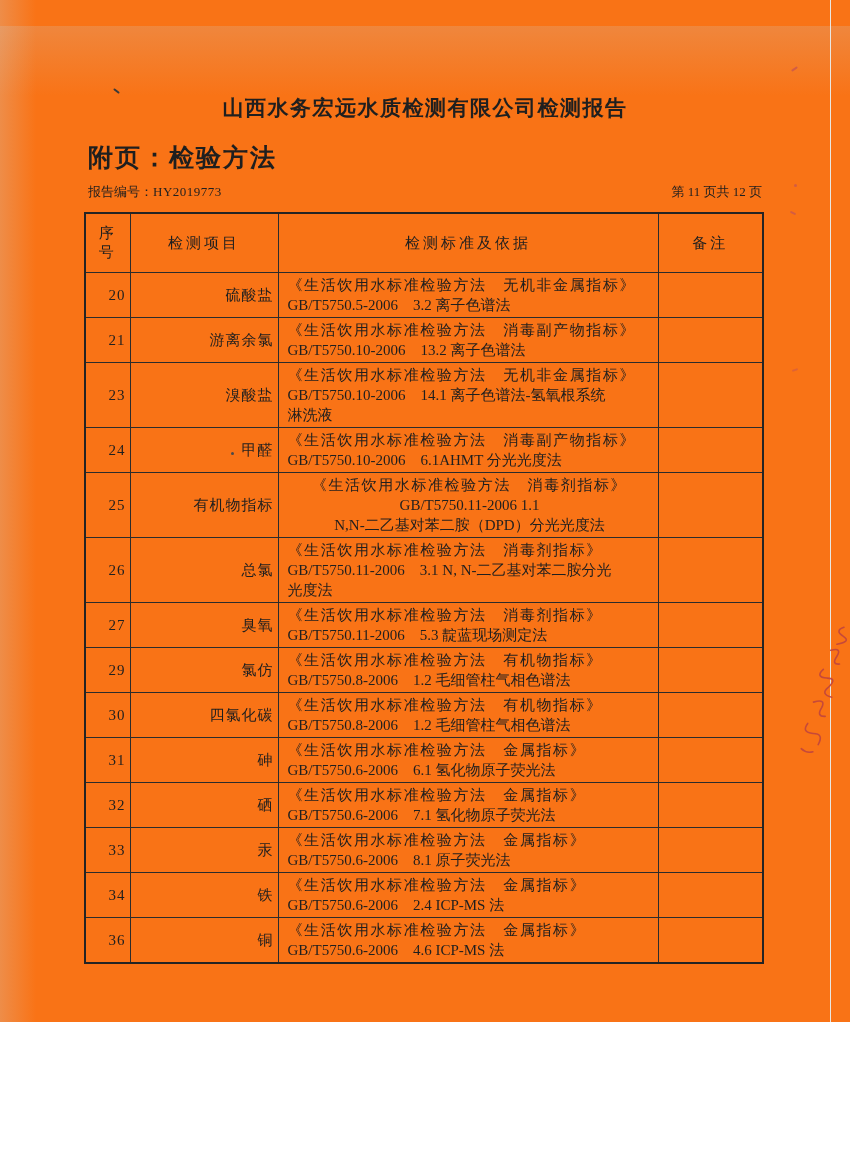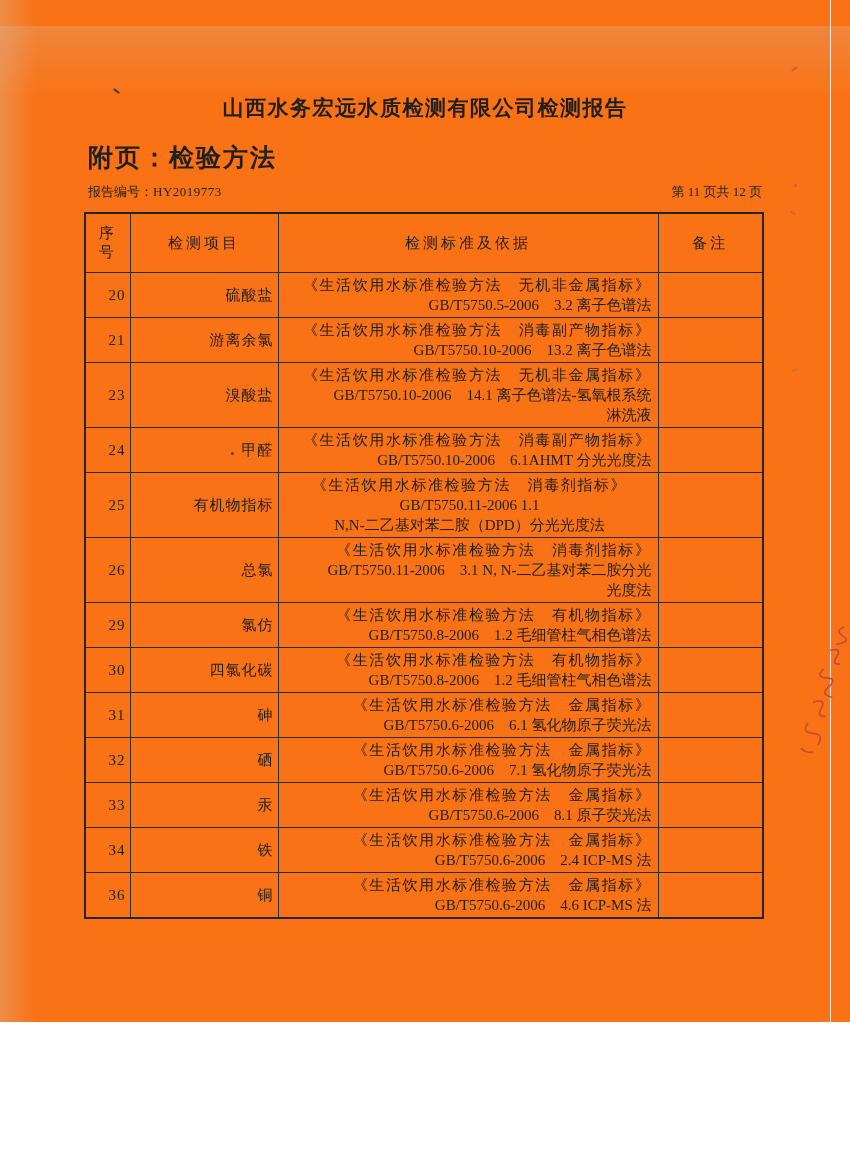--- a/index.html
+++ b/index.html
@@ -50,21 +50,21 @@
   }
   .methods th,.methods td{border:1.5px solid #2c2c2c;}
   .methods th{
     font-weight:normal;font-size:15px;height:30px;
     letter-spacing:3px;padding:10px;
   }
   .methods td{
     font-size:15px;line-height:20px;padding:2px 4px;vertical-align:middle;
   }
   td.c-no,td.c-item{text-align:right;letter-spacing:1px;}
-  td.c-std{padding:2px 6px 2px 9px;white-space:pre-wrap;text-align:right;}
+  td.c-std{padding:2px 6px 2px 9px;white-space:pre-wrap;}
   td.c-std::first-line{letter-spacing:1.6px;}
   td.c-std.center{text-align:center;}
 </style>
 </head>
 <body>
 
 <div class="page">
 
   <div class="scan-top"></div>
   <div class="scan-left"></div>
@@ -141,20 +141,27 @@
 
     <tr>
       <td class="c-no">26</td>
       <td class="c-item">总氯</td>
       <td class="c-std">《生活饮用水标准检验方法　消毒剂指标》
 GB/T5750.11-2006　3.1 N, N-二乙基对苯二胺分光
 光度法</td>
       <td class="c-remark"></td>
     </tr>
 
+    <tr>
+      <td class="c-no">27</td>
+      <td class="c-item">臭氧</td>
+      <td class="c-std">《生活饮用水标准检验方法　消毒剂指标》
+GB/T5750.11-2006　5.3 靛蓝现场测定法</td>
+      <td class="c-remark"></td>
+    </tr>
 
 
     <tr>
       <td class="c-no">29</td>
       <td class="c-item">氯仿</td>
       <td class="c-std">《生活饮用水标准检验方法　有机物指标》
 GB/T5750.8-2006　1.2 毛细管柱气相色谱法</td>
       <td class="c-remark"></td>
     </tr>
 

